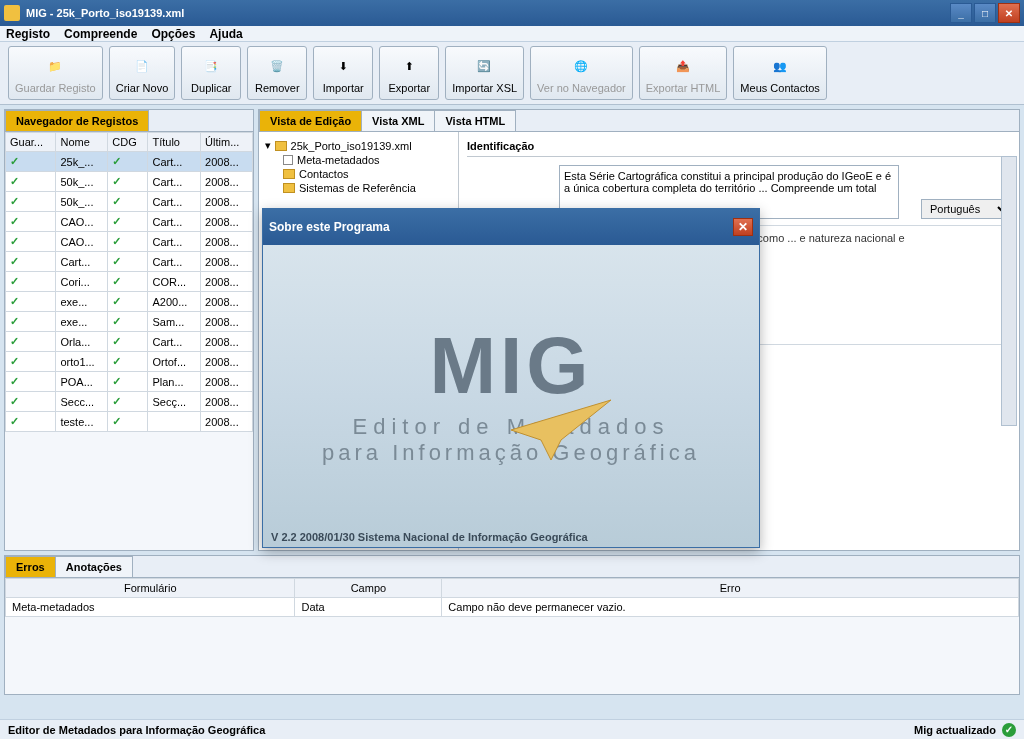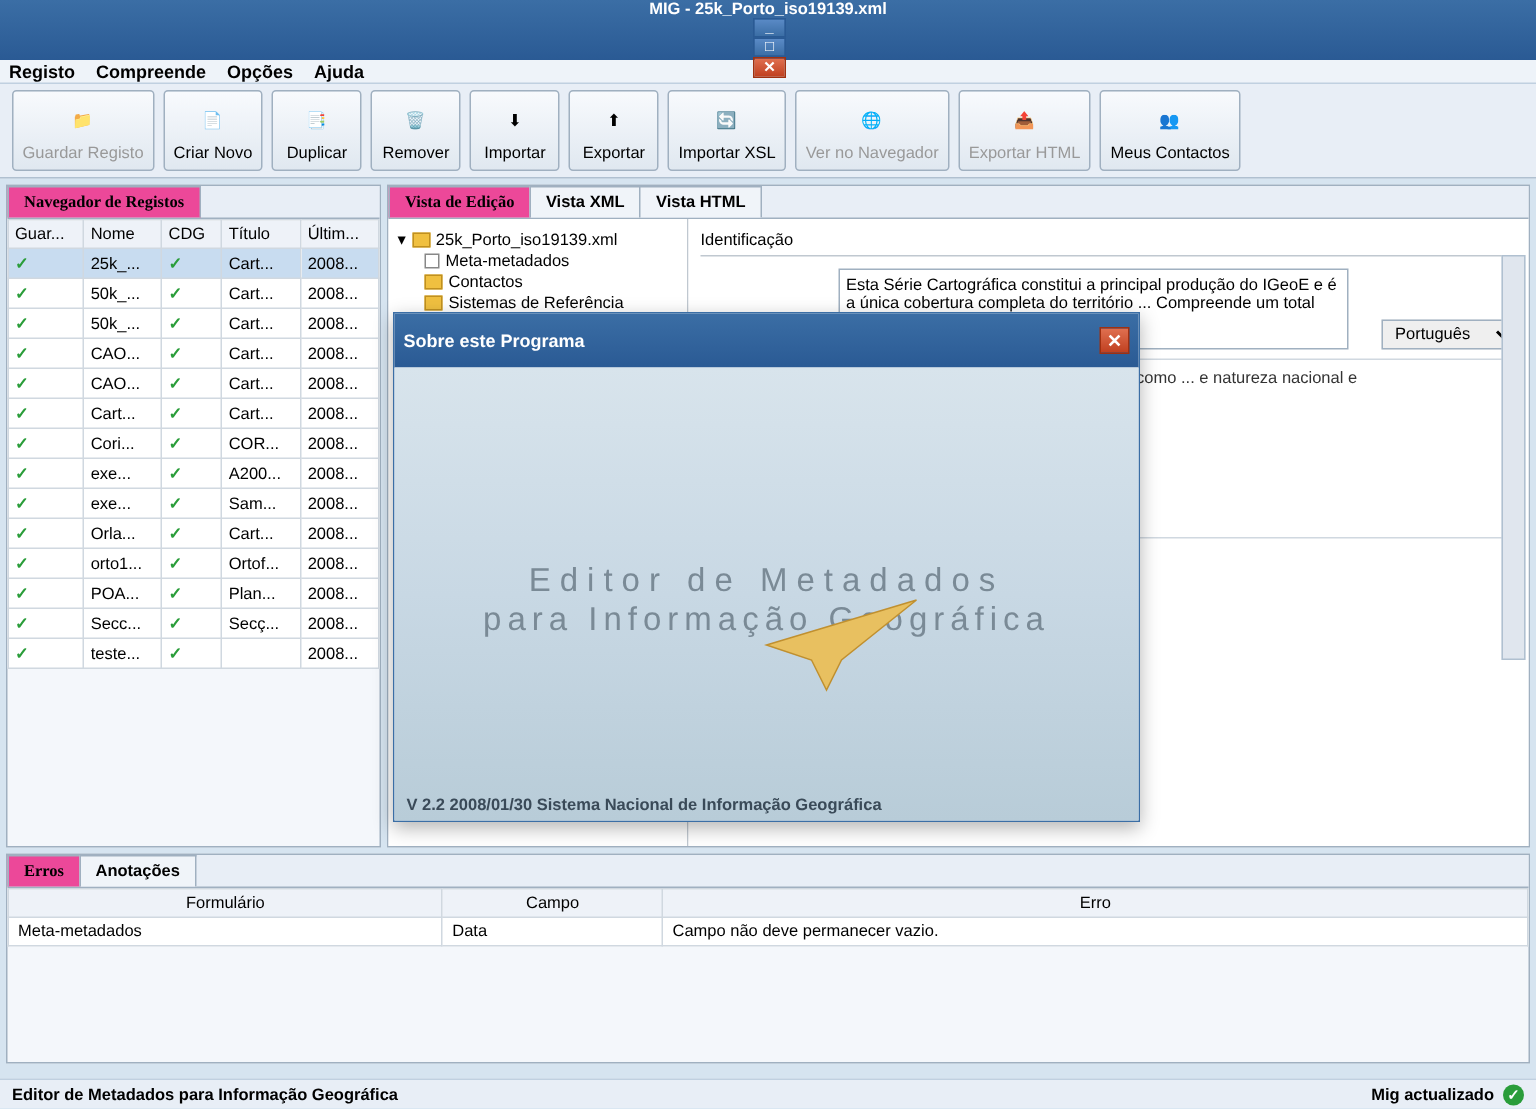--- a/index.html
+++ b/index.html
@@ -6,28 +6,27 @@
 body {
   font-family: Tahoma, Arial, sans-serif;
   font-size: 11px;
   background: #d6e4f0;
   width: 1024px;
   height: 739px;
   overflow: hidden;
   position: relative;
 }
 .titlebar {
-  height: 40px;
+  height: 26px;
   background: linear-gradient(#3b6ea5, #2a5a94);
   display: flex;
   align-items: center;
   padding: 0 4px;
   color: #fff;
   font-weight: bold;
-  flex-direction: column;
 }
 .titlebar .app-icon {
   width: 16px; height: 16px; background: #f0c040; margin-right: 6px;
   border-radius: 2px;
 }
 .titlebar .spacer { flex: 1; }
 .win-btn {
   width: 22px; height: 20px; margin-left: 2px;
   background: linear-gradient(#5a8ac6, #3b6ea5);
   border: 1px solid #2a5a94;
@@ -81,41 +80,41 @@
 .tab {
   padding: 4px 10px;
   border: 1px solid #a0b0c0;
   border-bottom: none;
   background: #f0f4f9;
   margin-right: -1px;
   cursor: pointer;
   font-size: 11px;
   font-weight: bold;
 }
-.tab.active { background: #ec4899; font-family: Liberation Serif, serif; }
+.tab.active { background: #eab308; }
 .table { width: 100%; border-collapse: collapse; background: #fff; font-size: 11px;}
 .table th, .table td {
   border: 1px solid #d0d8e0;
   padding: 3px 4px;
   text-align: left;
   white-space: nowrap;
   overflow: hidden;
 }
 .table th { background: #eef2f8; font-weight: normal;}
 .check { color: #2a9d3a; font-weight: bold; }
 .table tr.sel td { background: #c8dcf0; }
 .right-area { flex: 1; display: flex; flex-direction: column; gap: 4px;}
 .center-panel { flex: 1; display: flex; }
 .tree-pane { width: 200px; border-right: 1px solid #c0c8d0; background: #fff; padding: 6px; font-size: 11px;}
 .tree-item { display: flex; align-items: center; padding: 1px 0; gap:4px;}
 .tree-indent { padding-left: 18px; }
 .tree-icon-folder { width:12px; height:10px; background:#f0c040; border:1px solid #c09020;}
 .tree-icon-leaf { width:10px; height:10px; background:#fff; border:1px solid #888;}
 .form-pane { flex: 1; background: #fff; padding: 8px; position: relative;}
-.section-title { font-weight: normal; border-bottom: 1px solid #c0c8d0; padding-bottom: 4px; margin-bottom: 8px;}
+.section-title { font-weight: bold; border-bottom: 1px solid #c0c8d0; padding-bottom: 4px; margin-bottom: 8px;}
 .form-row { display: flex; gap: 22px; margin-bottom: 6px; align-items: flex-end;}
 .form-label { width: 70px; font-weight: bold; font-size: 11px;}
 .form-textarea {
   flex: 1; border: 1px solid #a0b0c0; padding: 4px; font-size: 11px;
   height: 54px; resize: none; font-family: inherit;
 }
 .lang-select {
   border: 1px solid #a0b0c0; padding: 2px 4px; font-size: 11px; width: 90px;
 }
 .extra-text { flex:1; border:1px solid #d0d8e0; padding:6px; font-size:11px; color:#333; height:120px;}
@@ -466,20 +465,21 @@
   <div class="status-ok">✓</div>
 </div>
 
 <div class="about-dialog">
   <div class="about-titlebar">
     <span>Sobre este Programa</span>
     <div class="spacer"></div>
     <div class="about-close">✕</div>
   </div>
   <div class="about-body">
+    <div class="about-logo">MIG</div>
     <div class="paper-plane">
       <svg viewBox="0 0 120 80">
           <polygon points="10,40 110,10 60,50 50,70 40,50" fill="#e8c060" stroke="#c09030"></polygon>
         </svg>
     </div>
     <div class="about-sub1">Editor de Metadados</div>
     <div class="about-sub2">para Informação Geográfica</div>
     <div class="about-version">V 2.2 2008/01/30  Sistema Nacional de Informação Geográfica</div>
   </div>
 </div>

